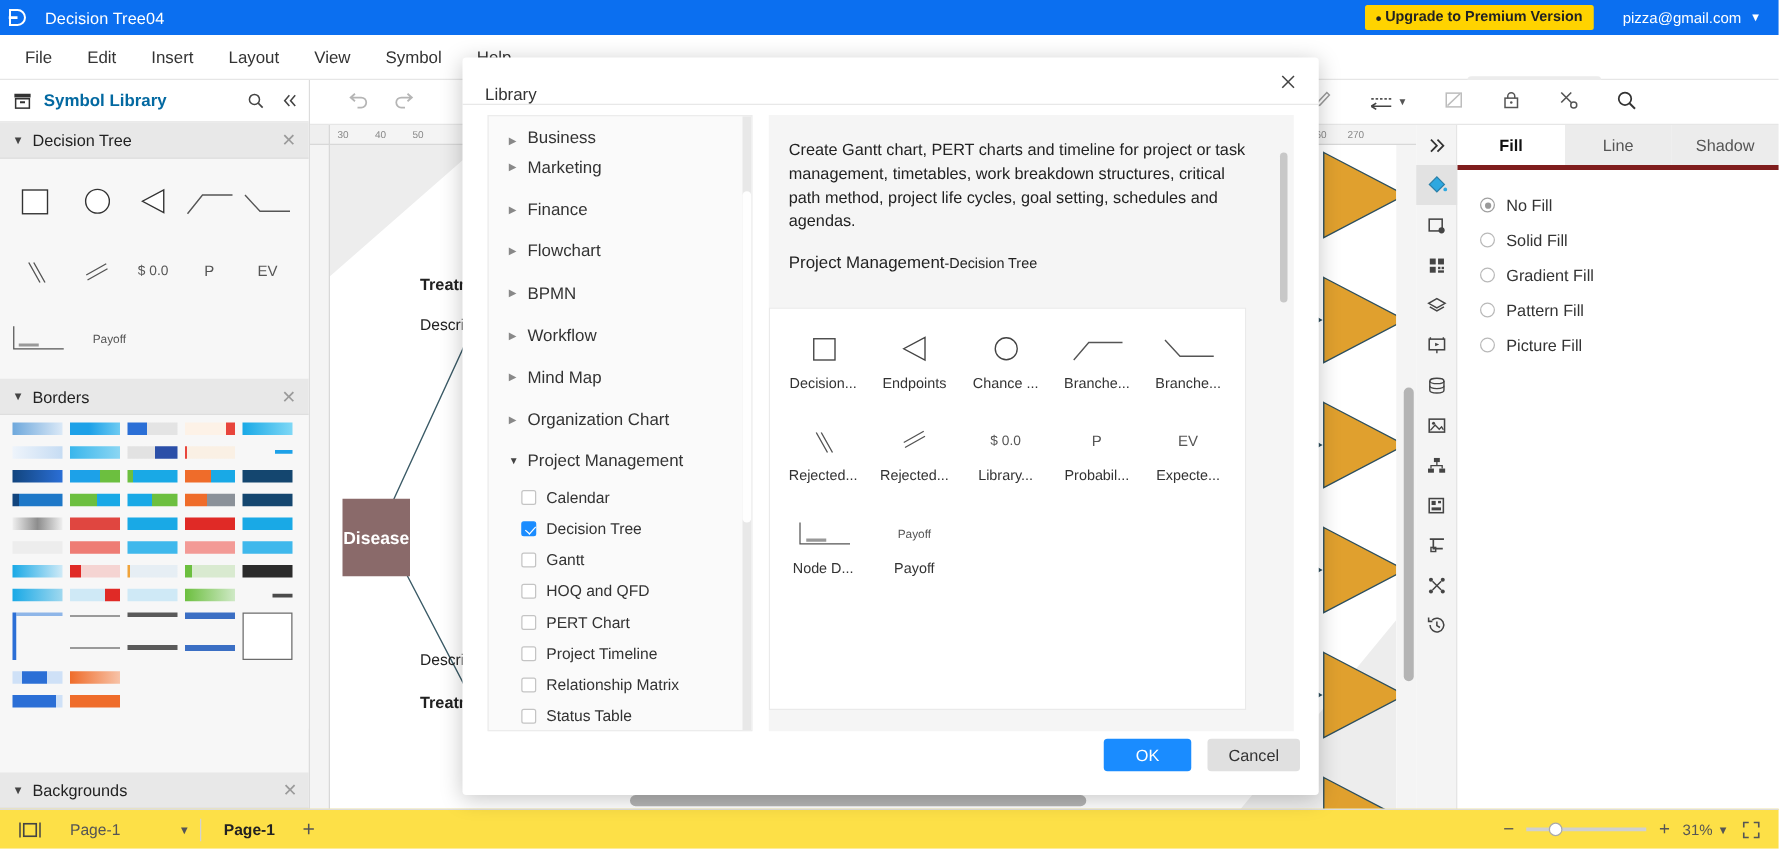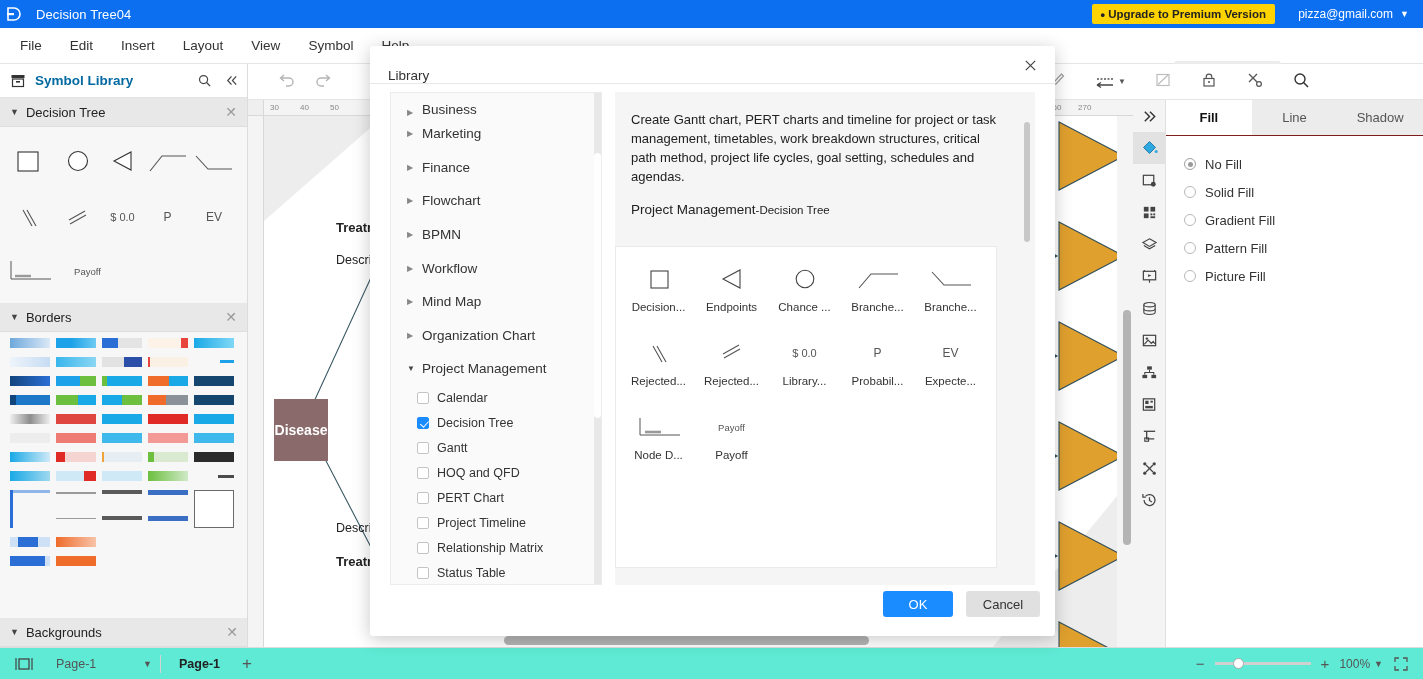--- a/index.html
+++ b/index.html
@@ -107,36 +107,36 @@
   .tree-label.bold { font-weight: bold; font-size: 13px; }
 
   
   .rightrail { position: absolute; left: 1133px; top: 100px; width: 33px; height: 547px;
     background: #f4f4f4; border-right: 1px solid #e0e0e0; }
   .rail-btn { width: 33px; height: 32px; display: flex; align-items: center; justify-content: center;
     cursor: pointer; color: #444; }
   .rail-btn.active { background: #e2e2e2; }
   .rightpanel { position: absolute; left: 1166px; top: 100px; width: 257px; height: 547px;
     background: #ffffff; }
-  .rp-tabs { display: flex; height: 36px; border-bottom: 1px solid #7f1d1d; }
+  .rp-tabs { display: flex; height: 36px; border-bottom: 4px solid #7f1d1d; }
   .rp-tab { flex: 1; display: flex; align-items: center; justify-content: center;
     font-size: 13px; color: #555; background: #ececec; cursor: pointer; }
   .rp-tab.active { background: #ffffff; color: #111; font-weight: bold; }
   .rp-body { padding: 14px 0 0 18px; }
   .radio-row { display: flex; align-items: center; height: 28px; cursor: pointer; }
   .radio { width: 12px; height: 12px; border-radius: 50%; border: 1px solid #b9b9b9;
     background: #fff; margin-right: 9px; position: relative; }
   .radio.checked { border-color: #a0a0a0; }
   .radio.checked::after { content: ""; position: absolute; left: 2.5px; top: 2.5px;
     width: 5px; height: 5px; border-radius: 50%; background: #9a9a9a; }
   .radio-label { font-size: 13px; color: #333; }
 
   
   .statusbar { position: absolute; left: 0; bottom: 0; width: 1423px; height: 32px;
-    background: #5eead4; border-top: 1px solid #dcdcdc; display: flex; align-items: center; }
+    background: #fde047; border-top: 1px solid #dcdcdc; display: flex; align-items: center; }
   .sbar-ic { margin-left: 14px; display: flex; align-items: center; cursor: pointer; color: #444; }
   .page-select { margin-left: 22px; display: flex; align-items: center;
     font-size: 12.5px; color: #555; cursor: pointer; width: 96px; justify-content: space-between; }
   .sbar-sep { width: 1px; height: 18px; background: #d2d2d2; margin-left: 8px; }
   .page-tab { margin-left: 18px; font-size: 12.5px; font-weight: bold; color: #222; cursor: pointer; }
   .page-add { margin-left: 22px; font-size: 17px; color: #555; cursor: pointer; line-height: 1; }
   .zoom-group { position: absolute; right: 14px; display: flex; align-items: center; gap: 10px; }
   .zoom-minus, .zoom-plus { font-size: 15px; color: #555; cursor: pointer; line-height: 1; }
   .zoom-slider { width: 96px; height: 3px; background: #d0d0d0; position: relative; cursor: pointer; }
   .zoom-knob { position: absolute; left: 18px; top: -4px; width: 11px; height: 11px;
@@ -704,21 +704,21 @@
     <span class="sbar-sep"></span>
     <span class="page-tab">Page-1</span>
     <span class="page-add">+</span>
 
     <span class="zoom-group">
       <span class="zoom-minus">−</span>
       <span class="zoom-slider">
         <span class="zoom-knob"></span>
       </span>
       <span class="zoom-plus">+</span>
-      <span class="zoom-val">100%</span>
+      <span class="zoom-val">31%</span>
       <span class="zoom-val" style="font-size:9px;margin-left:-6px">▼</span>
       <span class="fullscreen-ic">
         <svg width="16" height="16" viewBox="0 0 16 16">
             <path d="M2 6 V2 H6 M10 2 H14 V6 M14 10 V14 H10 M6 14 H2 V10" fill="none" stroke="#555" stroke-width="1.3"></path>
           </svg>
       </span>
     </span>
   </div>
 
   <div class="modal-shadowwrap">

